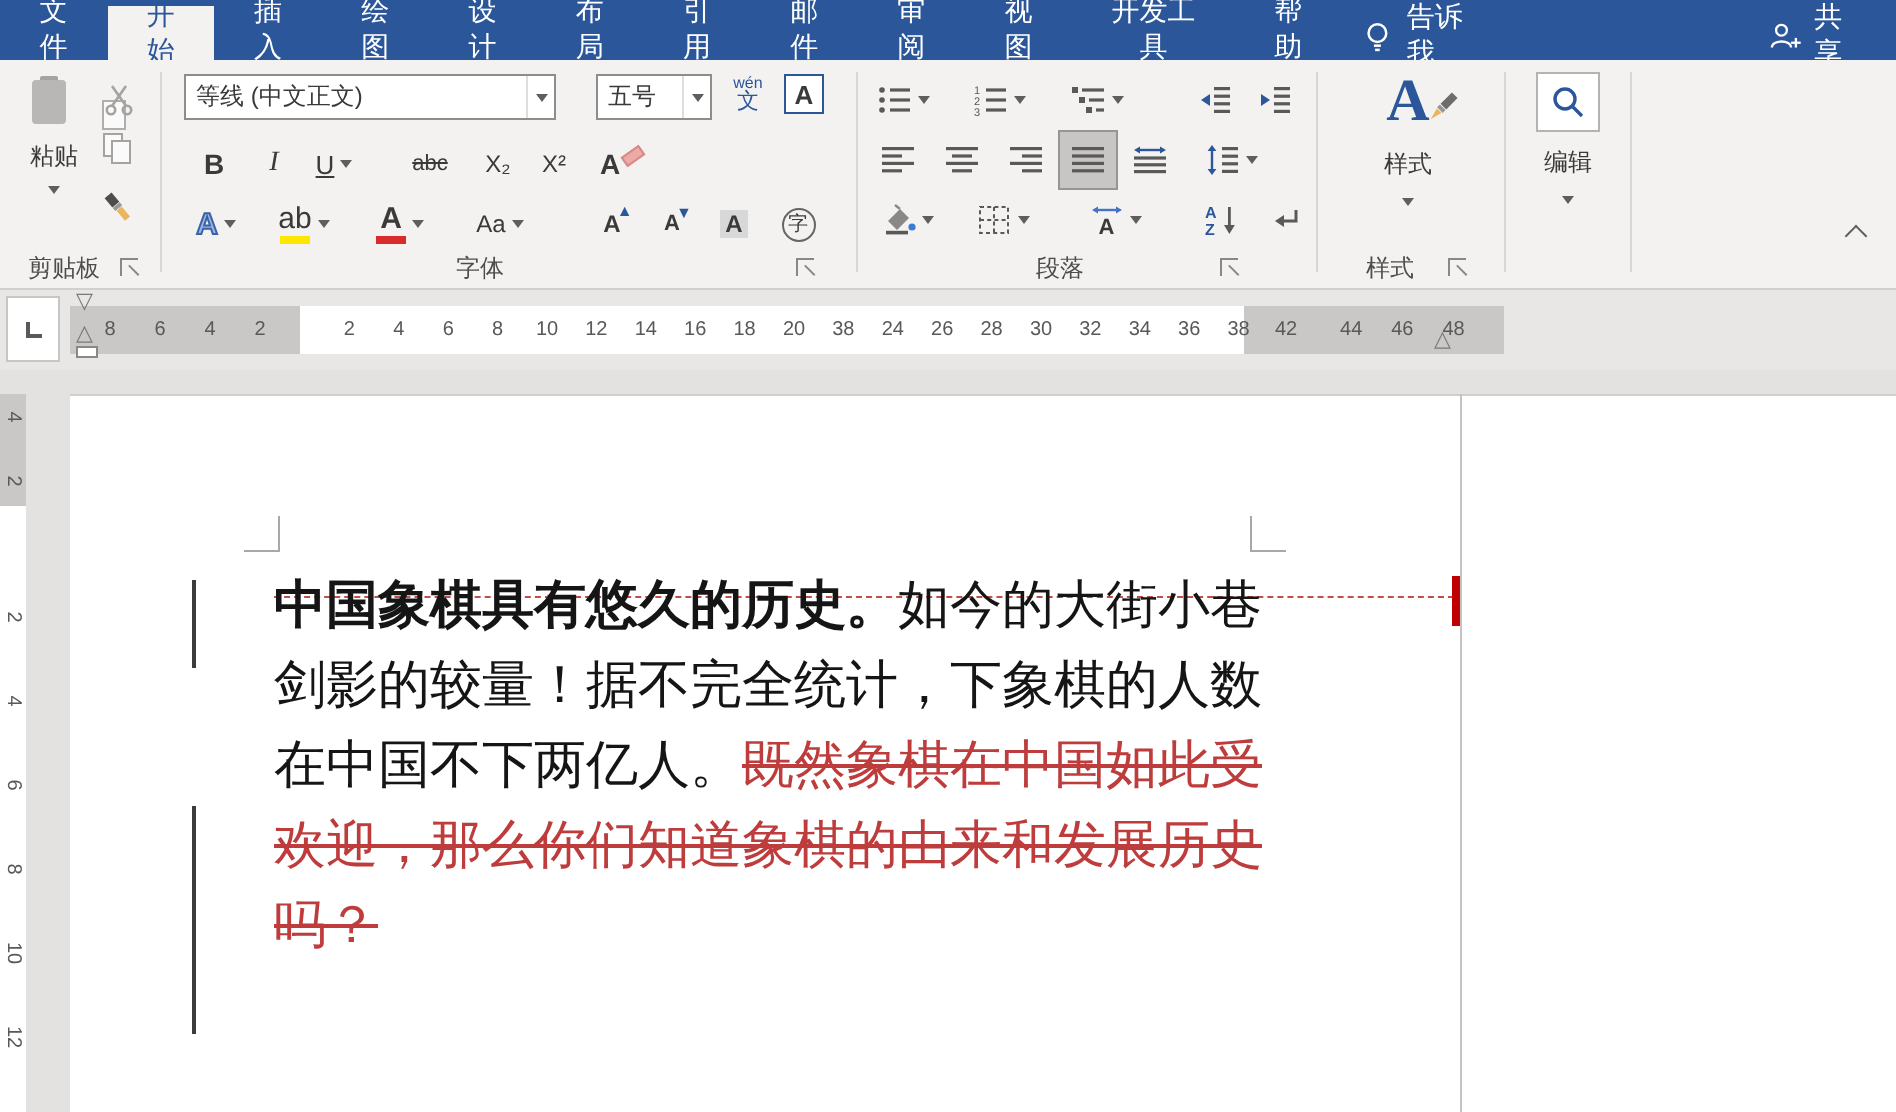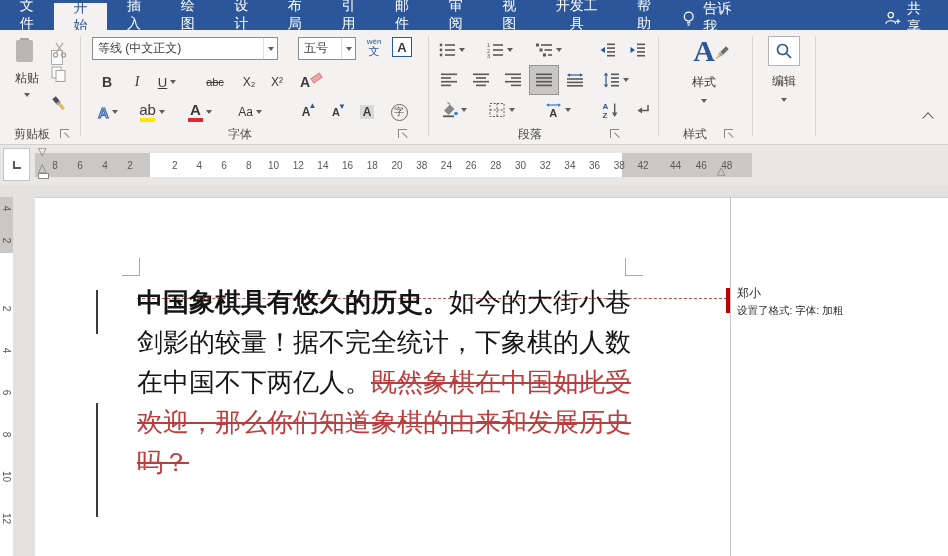--- a/index.html
+++ b/index.html
@@ -556,24 +556,20 @@
     <div class="mk-sep"></div>
 
     <div class="crop l" style="left:122px; top:73px;"></div>
     <div class="crop r" style="left:625px; top:73px;"></div>
 
     <div class="changebar" style="top:105px; height:44px;"></div>
     <div class="changebar" style="top:218px; height:114px;"></div>
 
     <div class="conn"></div>
     <div class="annbar"></div>
-    <div class="ann">
-      <div class="who">郑小</div>
-      <div class="what">设置了格式: 字体: 加粗</div>
-    </div>
 
     <div class="para">
       <div class="ln"><span class="b">中国象棋具有悠久的历史。</span><span>如今的大街小巷</span></div>
       <div class="ln"><span>剑影的较量！据不完全统计，下象棋的人数</span></div>
       <div class="ln"><span>在中国不下两亿人。</span><span class="del">既然象棋在中国如此受</span></div>
       <div class="ln"><span class="del">欢迎，那么你们知道象棋的由来和发展历史</span></div>
       <div class="ln"><span class="del">吗？</span></div>
     </div>
   </div>
 

